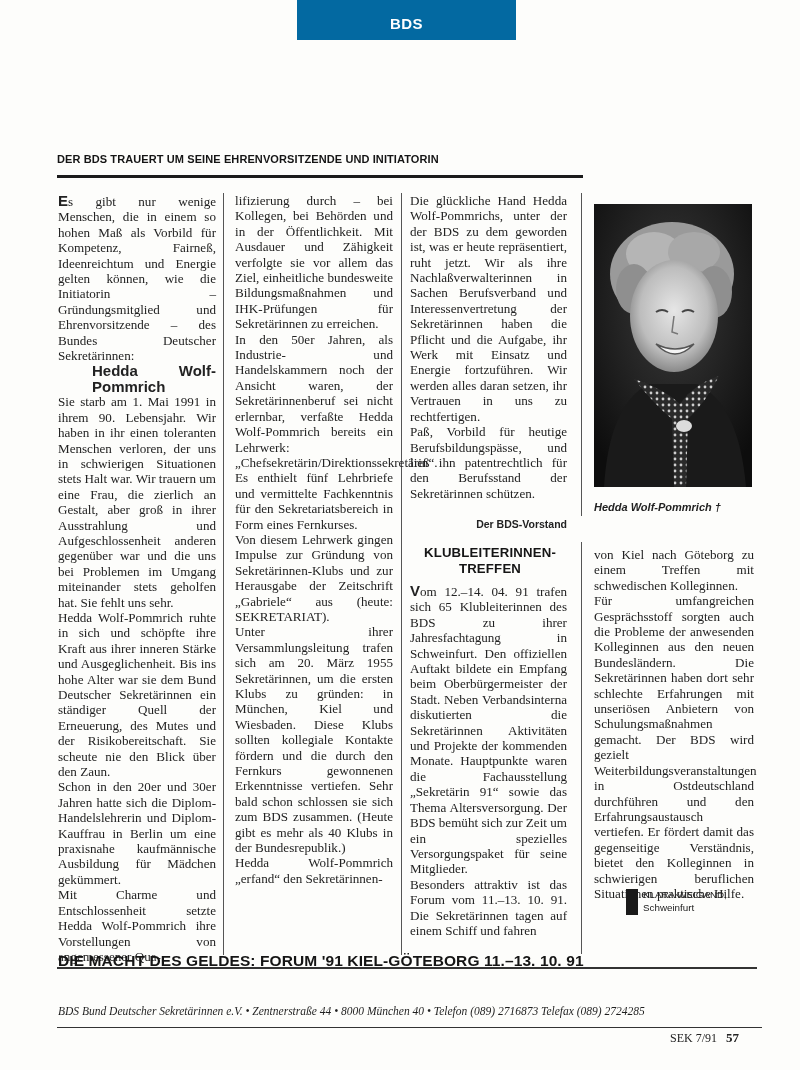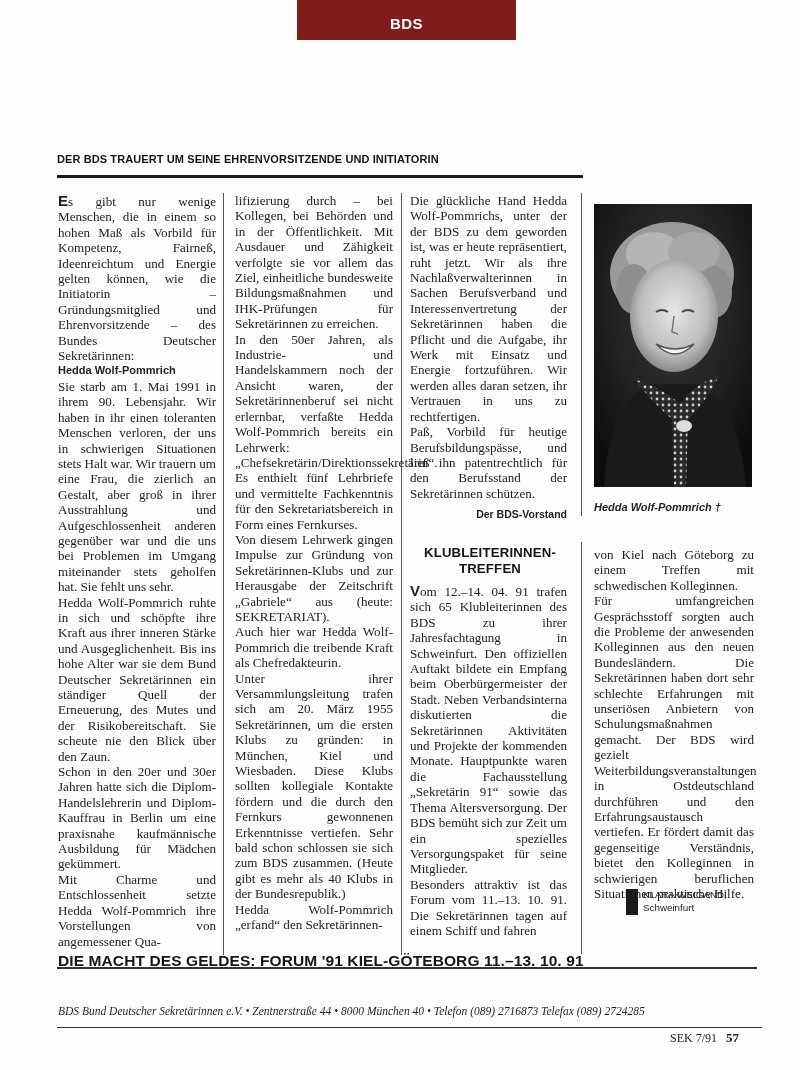--- a/index.html
+++ b/index.html
@@ -1,34 +1,34 @@
 <!DOCTYPE html>
 <html><head>
   <meta charset="utf-8">
   <style>
     html, body { margin:0; padding:0; }
     body { width:800px; height:1070px; background:#fdfdfb; position:relative; overflow:hidden; font-family:"Liberation Serif", "DejaVu Serif", serif; color:#1d1d1d; }
-    .topbar { position:absolute; left:297px; top:0; width:219px; height:40px; background:#7f1d1d; display:flex; align-items:center; justify-content:center; }
+    .topbar { position:absolute; left:297px; top:0; width:219px; height:40px; background:#0369a1; display:flex; align-items:center; justify-content:center; }
     .topbar span { color:#fff; font-family:"Liberation Sans", sans-serif; font-weight:bold; font-size:15px; letter-spacing:0.5px; padding-top:6px; }
     .headline { position:absolute; left:57px; top:153px; width:530px; font-family:"Liberation Sans", sans-serif; font-weight:bold; font-size:11px; letter-spacing:0.1px; white-space:nowrap; color:#151515; }
     .headline-rule { position:absolute; left:57px; top:175px; width:526px; height:3px; background:#1b1b1b; }
     .col { position:absolute; font-size:13.1px; line-height:15.4px; text-align:justify; color:#222; }
     .col p { margin:0; text-indent:0; }
     .col1 { left:58px; top:193px; width:158px; }
     .col2 { left:235px; top:193px; width:158px; }
     .col3 { left:410px; top:193px; width:157px; }
     .col4 { left:594px; top:547px; width:160px; }
     .vrule { position:absolute; width:1px; background:#555; }
     .v1 { left:223px; top:193px; height:762px; }
     .v2 { left:401px; top:193px; height:762px; }
     .v3 { left:581px; top:193px; height:323px; }
     .v4 { left:581px; top:542px; height:412px; }
     .dropcap { font-family:"Liberation Sans", sans-serif; font-weight:bold; font-size:15px; }
-    .subname { font-family:"Liberation Sans", sans-serif; font-weight:bold; font-size:11px; display:block; }
-    .signature { font-family:"Liberation Sans", sans-serif; font-weight:bold; font-size:10.5px; text-align:right; margin-top:6px; }
+    .subname { font-family:"Liberation Sans", sans-serif; font-weight:bold; font-size:15px; display:block;margin-left:34px; }
+    .signature { font-family:"Liberation Sans", sans-serif; font-weight:bold; font-size:10.5px; text-align:right; margin-top:16px; }
     .photo { position:absolute; left:594px; top:204px; width:158px; height:283px; background:#111; overflow:hidden; }
     .photo svg { display:block; }
     .caption { position:absolute; left:594px; top:501px; font-family:"Liberation Sans", sans-serif; font-style:italic; font-weight:bold; font-size:11px; color:#222; }
     .subhead { position:absolute; left:410px; top:545px; width:160px; font-family:"Liberation Sans", sans-serif; font-weight:bold; font-size:13.2px; line-height:16px; color:#151515; letter-spacing:0.2px;text-align:center; }
     .col3b { left:410px; top:583px; width:157px; }
     .author { position:absolute; left:594px; top:888px; display:flex; align-items:flex-start;margin-left:32px; }
     .author-box { width:12px; height:26px; background:#1a1a1a; margin-right:5px; margin-top:1px; }
     .author-text { font-family:"Liberation Sans", sans-serif; font-size:9.8px; line-height:13px; color:#222; }
     .bottom-rule-top { position:absolute; left:57px; top:967px; width:700px; height:2px; background:#333; }
     .forum-title { position:absolute; left:58px; top:952px; font-family:"Liberation Sans", sans-serif; font-weight:bold; font-size:15.5px; letter-spacing:0.1px; color:#151515; white-space:nowrap; }
@@ -60,21 +60,20 @@
   <p>Sie starb am 1. Mai 1991 in ihrem 90. Lebensjahr. Wir haben in ihr einen toleranten Menschen verloren, der uns in schwierigen Situationen stets Halt war. Wir trauern um eine Frau, die zierlich an Gestalt, aber groß in ihrer Ausstrahlung und Aufgeschlossenheit anderen gegenüber war und die uns bei Problemen im Umgang miteinander stets geholfen hat. Sie fehlt uns sehr.</p>
   <p>Hedda Wolf-Pommrich ruhte in sich und schöpfte ihre Kraft aus ihrer inneren Stärke und Ausgeglichenheit. Bis ins hohe Alter war sie dem Bund Deutscher Sekretärinnen ein ständiger Quell der Erneuerung, des Mutes und der Risikobereitschaft. Sie scheute nie den Blick über den Zaun.</p>
   <p>Schon in den 20er und 30er Jahren hatte sich die Diplom-Handelslehrerin und Diplom-Kauffrau in Berlin um eine praxisnahe kaufmännische Ausbildung für Mädchen gekümmert.</p>
   <p>Mit Charme und Entschlossenheit setzte Hedda Wolf-Pommrich ihre Vorstellungen von angemessener Qua-</p>
 </div>
 
 <div class="col col2">
   <p>lifizierung durch – bei Kollegen, bei Behörden und in der Öffentlichkeit. Mit Ausdauer und Zähigkeit verfolgte sie vor allem das Ziel, einheitliche bundesweite Bildungsmaßnahmen und IHK-Prüfungen für Sekretärinnen zu erreichen.</p>
   <p>In den 50er Jahren, als Industrie- und Handelskammern noch der Ansicht waren, der Sekretärinnenberuf sei nicht erlernbar, verfaßte Hedda Wolf-Pommrich bereits ein Lehrwerk: „Chefsekretärin/Direktionssekretärin“. Es enthielt fünf Lehrbriefe und vermittelte Fachkenntnis für den Sekretariatsbereich in Form eines Fernkurses.</p>
   <p>Von diesem Lehrwerk gingen Impulse zur Gründung von Sekretärinnen-Klubs und zur Herausgabe der Zeitschrift „Gabriele“ aus (heute: SEKRETARIAT).</p>
-  <p>Auch hier war Hedda Wolf-Pommrich die treibende Kraft als Chefredakteurin.</p>
   <p>Unter ihrer Versammlungsleitung trafen sich am 20. März 1955 Sekretärinnen, um die ersten Klubs zu gründen: in München, Kiel und Wiesbaden. Diese Klubs sollten kollegiale Kontakte fördern und die durch den Fernkurs gewonnenen Erkenntnisse vertiefen. Sehr bald schon schlossen sie sich zum BDS zusammen. (Heute gibt es mehr als 40 Klubs in der Bundesrepublik.)</p>
   <p>Hedda Wolf-Pommrich „erfand“ den Sekretärinnen-</p>
 </div>
 
 <div class="col col3">
   <p>Die glückliche Hand Hedda Wolf-Pommrichs, unter der der BDS zu dem geworden ist, was er heute repräsentiert, ruht jetzt. Wir als ihre Nachlaßverwalterinnen in Sachen Berufsverband und Interessenvertretung der Sekretärinnen haben die Pflicht und die Aufgabe, ihr Werk mit Einsatz und Energie fortzuführen. Wir werden alles daran setzen, ihr Vertrauen in uns zu rechtfertigen.</p>
   <p>Paß, Vorbild für heutige Berufsbildungspässe, und ließ ihn patentrechtlich für den Berufsstand der Sekretärinnen schützen.</p>
   <div class="signature">Der BDS-Vorstand</div>
 </div>
 

